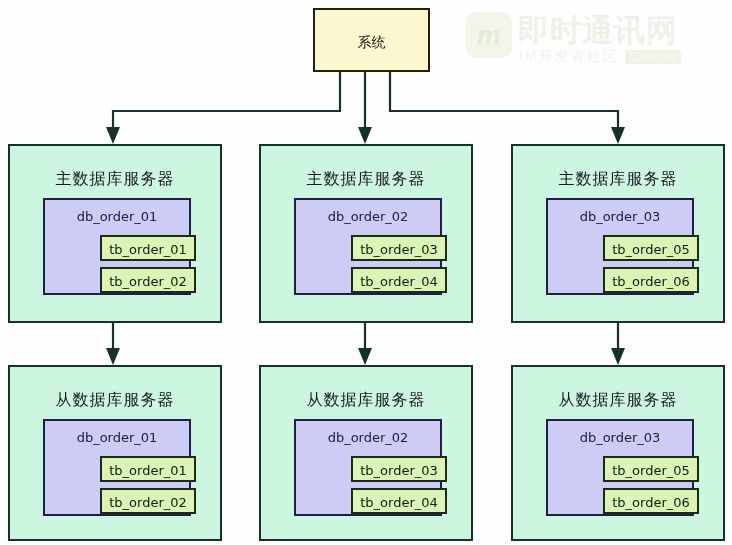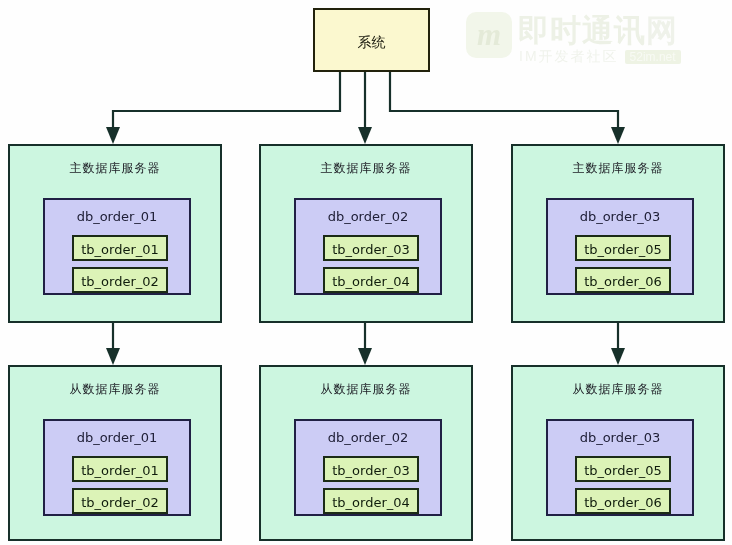--- a/index.html
+++ b/index.html
@@ -97,22 +97,22 @@
     border: 2px solid #22220c;
     color: #16160a;
     font-size: 14px;
     line-height: 64px;
   }
   .server-box {
     background: #ccf6e0;
     border-color: #17302a;
   }
   .server-title {
-    margin-top: 14px;
-    font-size: 12px;
+    margin-top: 23px;
+    font-size: 16px;
     color: #1a1a22;
     letter-spacing: 1px;
   }
   .db-box {
     position: absolute;
     box-sizing: border-box;
     background: #ccccf5;
     border: 2px solid #202044;
   }
   .db-title {
@@ -125,20 +125,21 @@
   .tb-box {
     position: absolute;
     box-sizing: border-box;
     background: #dcf3b7;
     border: 2px solid #1b2b16;
     font-size: 13px;
     color: #101c0c;
     font-family: "DejaVu Sans", "Liberation Sans", sans-serif;
     text-align: center;
     line-height: 26px;
+    margin-left: 28px;
   }
 </style>
 </head>
 <body>
 
 <div id="canvas">
 
   <div id="watermark">
     <div class="wm-logo">m</div>
     <div class="wm-main">

